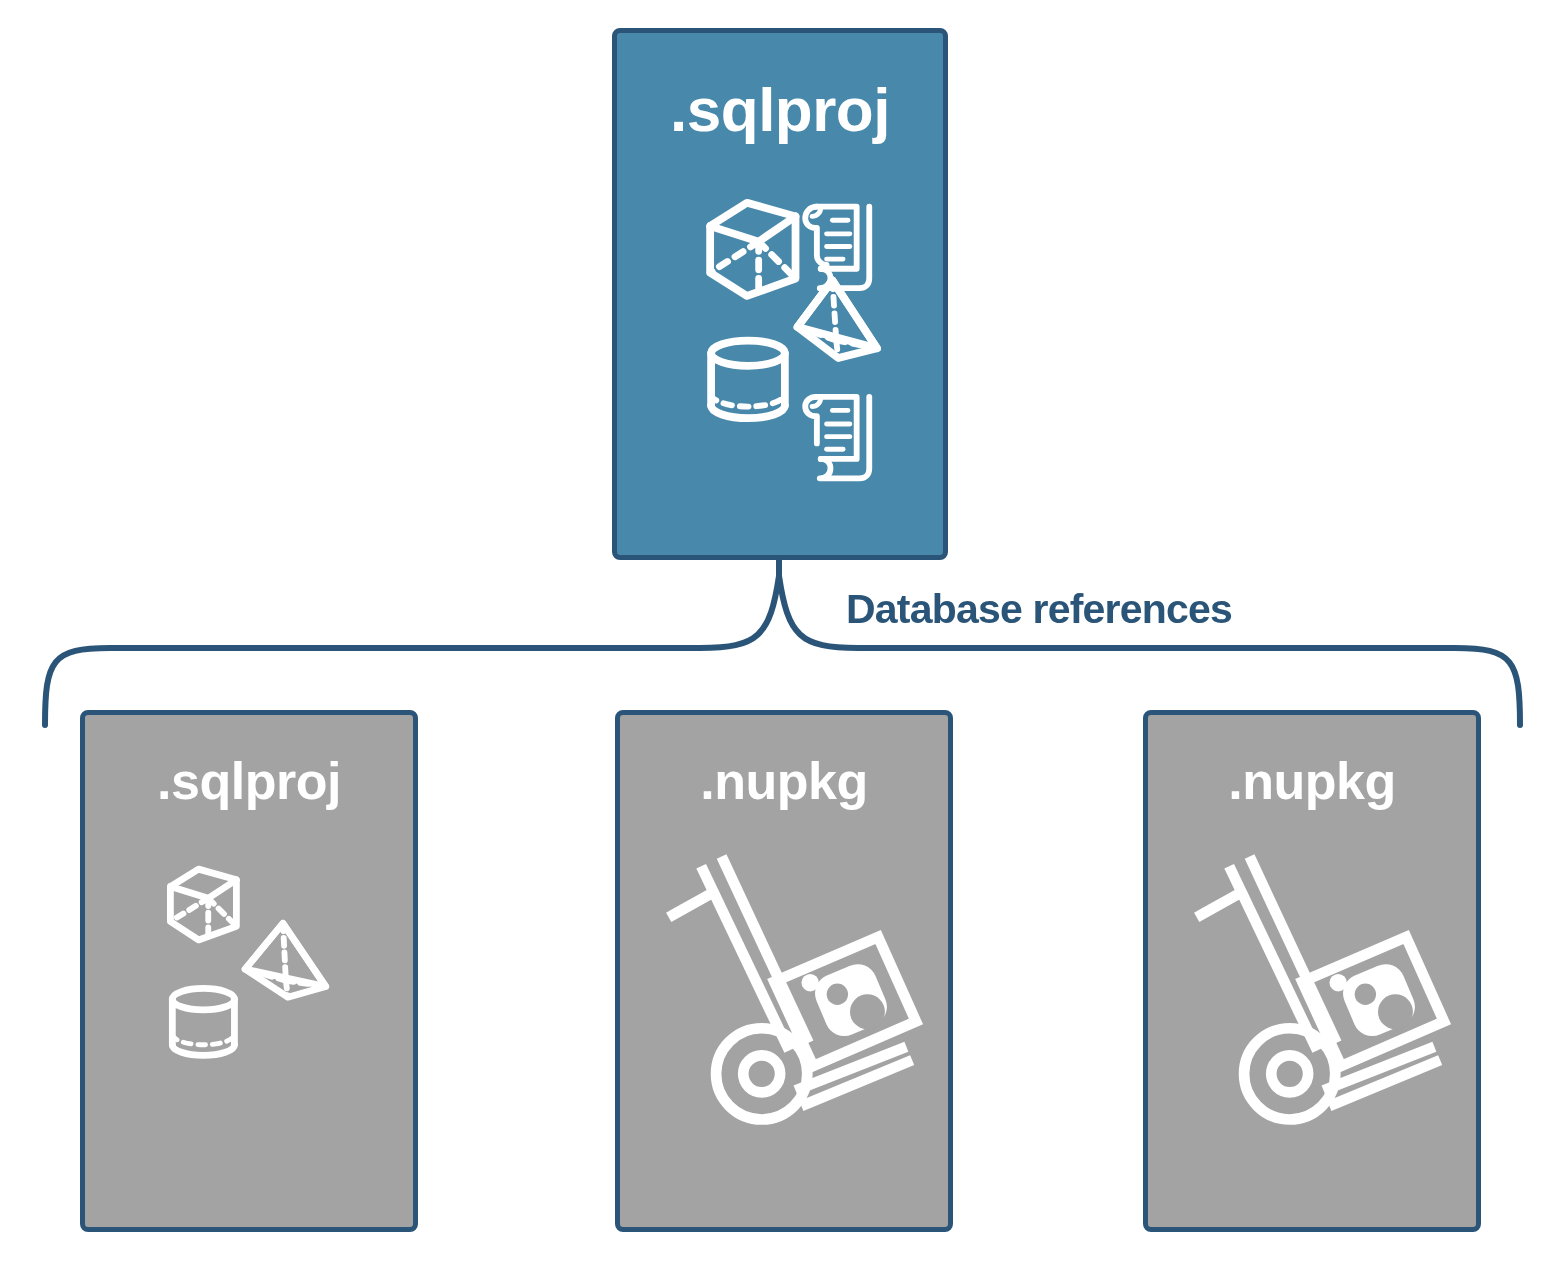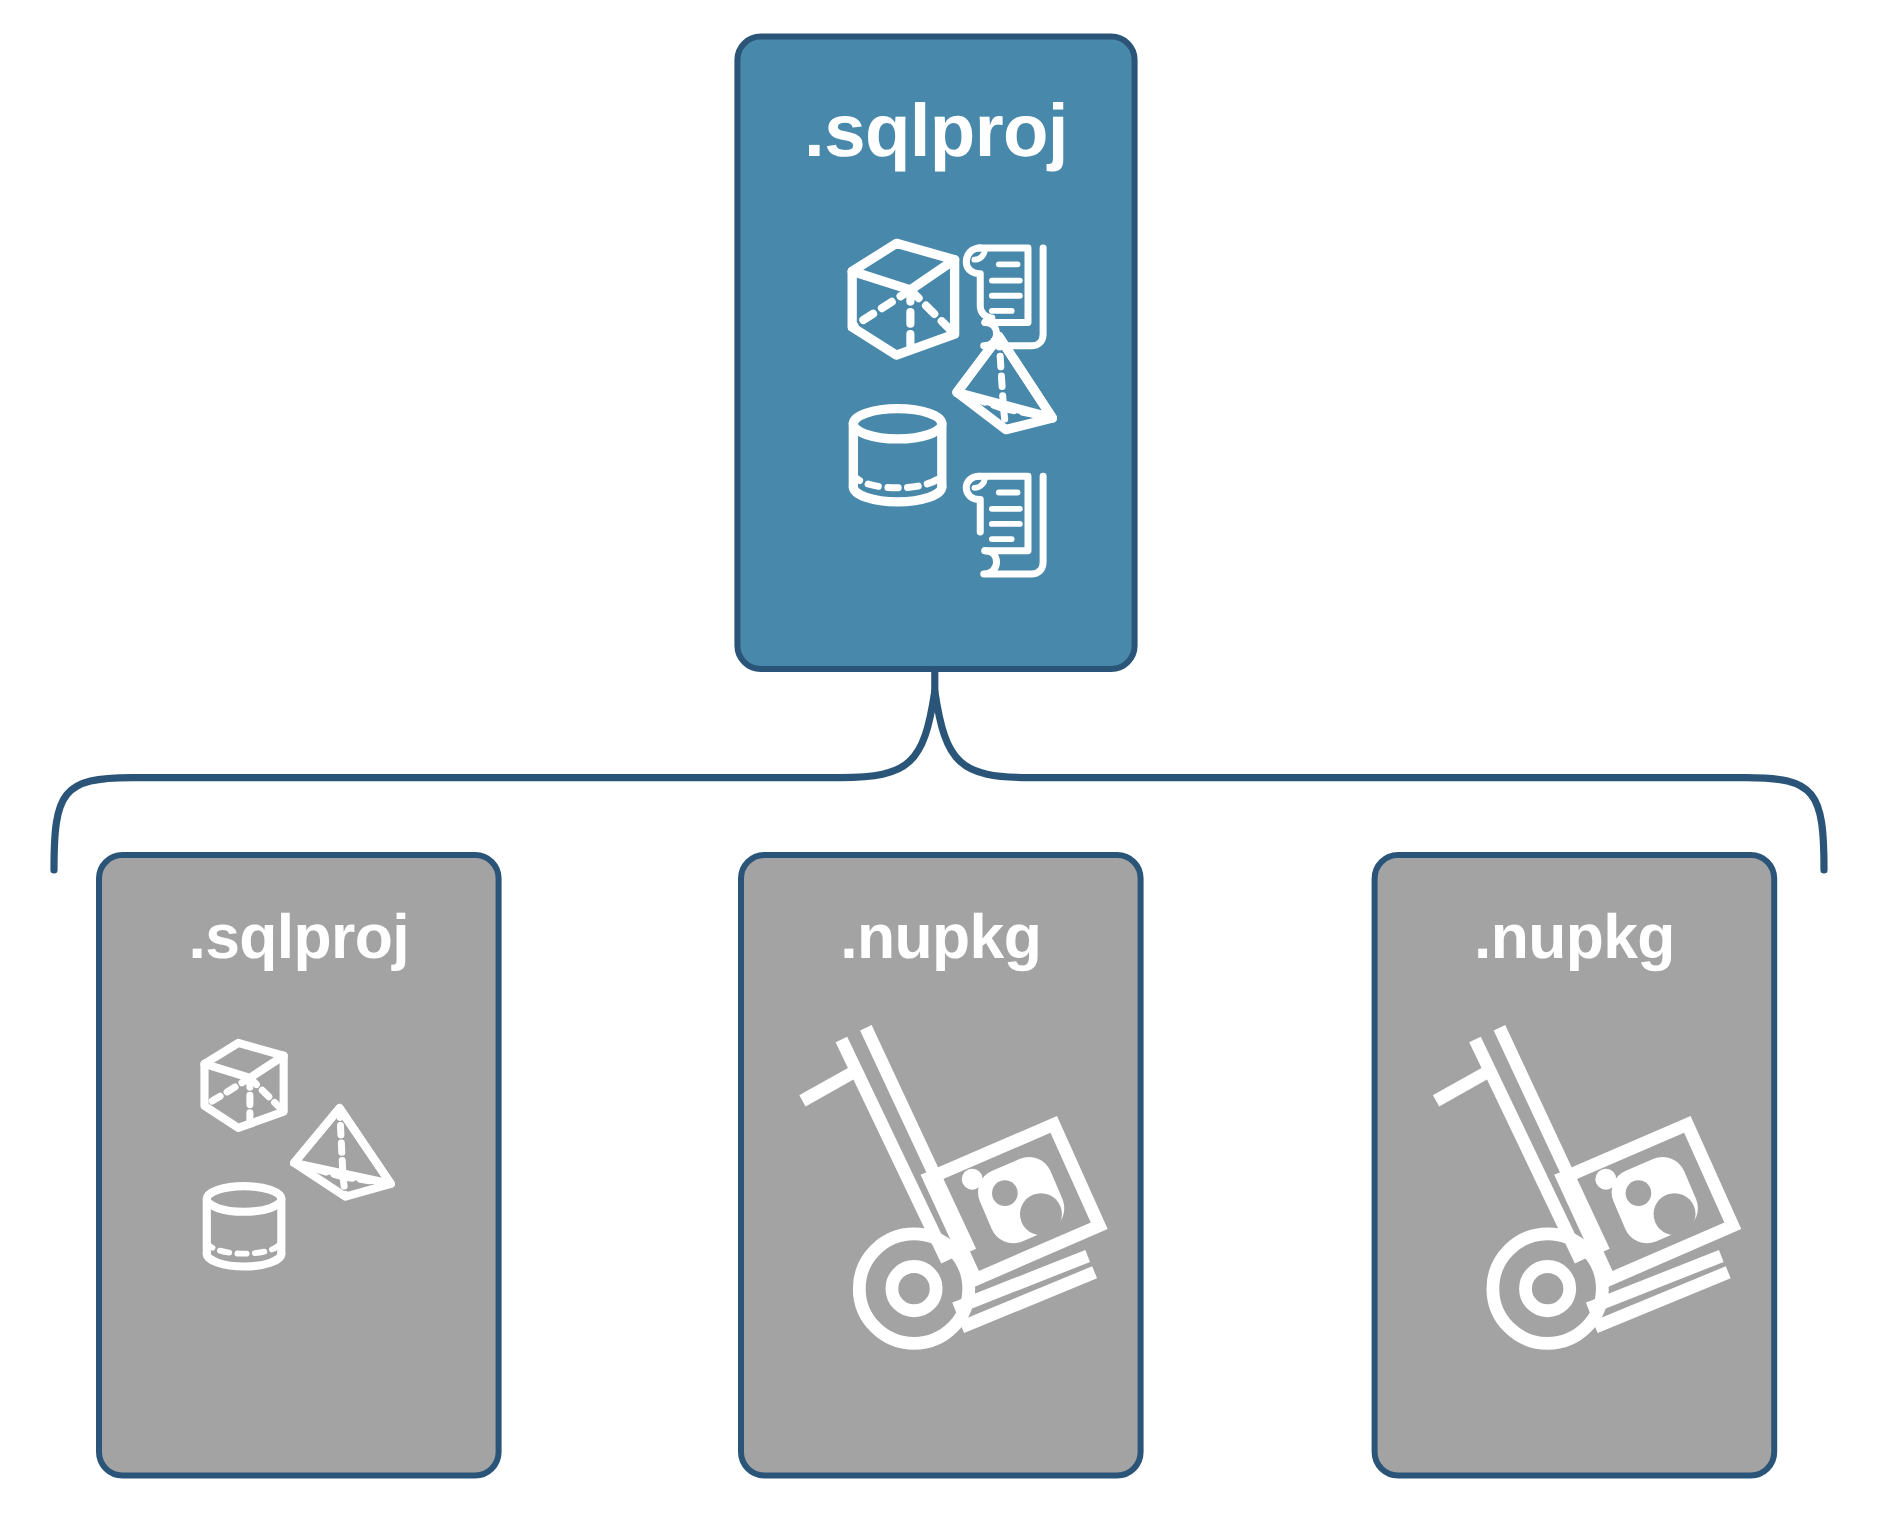--- a/index.html
+++ b/index.html
@@ -18,21 +18,21 @@
     height: 1274px;
     background: #ffffff;
     overflow: hidden;
   }
 
   
   .node {
     position: absolute;
     box-sizing: border-box;
     border: 5px solid #2b5578;
-    border-radius: 22px;
+    border-radius: 8px;
     display: block;
   }
   .node.primary   { background: #4889ab; }
   .node.secondary { background: #a3a3a3; }
 
   .node-title {
     position: absolute;
     left: 0;
     right: 0;
     text-align: center;
@@ -153,20 +153,21 @@
 
     <path d="M45,725
              C45,660 52,648 110,648
              L700,648
              C758,648 770,636 779,576
              C788,636 800,648 858,648
              L1455,648
              C1513,648 1520,660 1520,725" fill="none" stroke="#2b5578" stroke-width="6" stroke-linecap="round" stroke-linejoin="round"></path>
   </svg>
 
+  <div id="bracket-label">Database references</div>
 
   <div class="node secondary" style="left:80px; top:710px; width:338px; height:522px;">
     <div class="node-title">.sqlproj</div>
 
     <svg class="node-art" viewBox="0 0 338 522">
       <g fill="none" stroke="#ffffff" stroke-width="6" stroke-linecap="round" stroke-linejoin="round">
 
         <g>
           <polygon points="88,174 117,156 156,167 156,215 117,229 88,210" fill="none" stroke-width="7"></polygon>
           <polyline points="88,174 127,186 156,167" stroke-width="7"></polyline>

